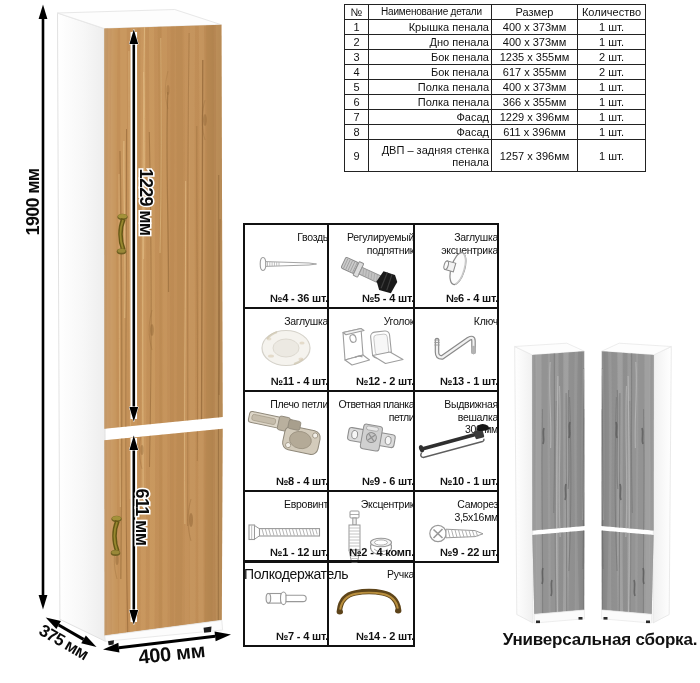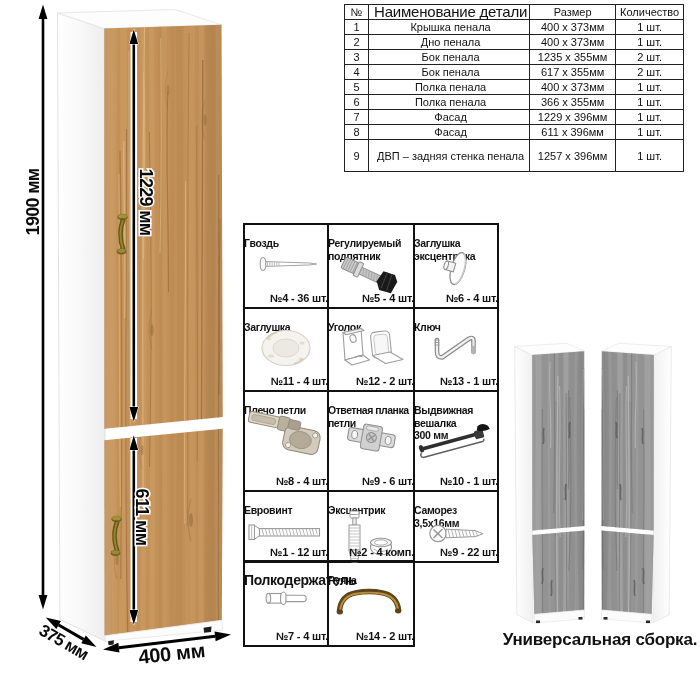--- a/index.html
+++ b/index.html
@@ -1,25 +1,25 @@
 <!DOCTYPE html>
 <html><head><meta charset="utf-8">
 <style>
 html,body{margin:0;padding:0}
 body{width:700px;height:683px;position:relative;overflow:hidden;font-family:"Liberation Sans",sans-serif;background:#fff;color:#111}
 #cab{position:absolute;left:0;top:0}
 table.parts{position:absolute;left:344px;top:4px;border-collapse:collapse;font-size:11px;line-height:12px;color:#111}
 table.parts td{border:1px solid #222;padding:0 2px;text-align:center;white-space:nowrap}
-table.parts td.nm{text-align:center;padding-left:5px;white-space:normal}
+table.parts td.nm{text-align:right;padding-left:5px;white-space:normal}
 table.parts tr{height:15px}
 table.parts tr.dbl{height:32px}
 table.parts tr.dbl2{height:30px}
 .hwt{position:absolute;border-collapse:collapse;table-layout:fixed}
 .hwt td{border:2px solid #111;position:relative;padding:0;vertical-align:top}
-.hwt .t{position:absolute;top:12px;left:-1px;right:-1px;text-align:left;font-weight:bold;font-size:10.5px;line-height:12.5px;letter-spacing:-0.3px}
+.hwt .t{position:absolute;top:6px;left:-1px;right:-1px;text-align:right;font-weight:normal;font-size:10.5px;line-height:12.5px;letter-spacing:-0.3px}
 .hwt .n{position:absolute;bottom:3px;left:-1px;right:-1px;text-align:right;font-weight:bold;font-size:11px;letter-spacing:-0.2px}
 .hwt svg{position:absolute}
 #two{position:absolute;left:500px;top:330px}
 #cap{position:absolute;left:498px;top:630px;width:204px;text-align:center;font-weight:bold;font-size:17px;letter-spacing:-0.2px;white-space:nowrap;color:#111}
 </style></head>
 <body>
 
 <svg id="cab" width="250" height="683" viewBox="0 0 250 683">
 <defs>
 <linearGradient id="sideg" x1="0" y1="0" x2="1" y2="0">
@@ -168,21 +168,21 @@
 <polygon points="231,634.5 215.67,641.13 214.55,631.59"></polygon>
 </g>
 
 <text transform="translate(172.5 660.5) rotate(-6)" text-anchor="middle" font-size="20" letter-spacing="-0.3" font-weight="bold" font-family="Liberation Sans, sans-serif" fill="#0b0b0b">400 мм</text>
 </svg>
 
 <table class="parts">
 <tbody>
       <tr style="height:15px">
         <td style="width:19px">№</td>
-        <td class="nm" style="width:115px;text-align:center;white-space:nowrap;letter-spacing:-0.2px;font-size:15px">Наименование детали</td>
+        <td class="nm" style="width:115px;text-align:center;white-space:nowrap;letter-spacing:-0.2px;font-size:10px">Наименование детали</td>
         <td style="width:81px">Размер</td>
         <td style="width:63px">Количество</td>
       </tr>
 <tr>
         <td>1</td>
         <td class="nm">Крышка пенала</td>
         <td>400 х 373мм</td>
         <td>1 шт.</td>
       </tr>
 <tr>

